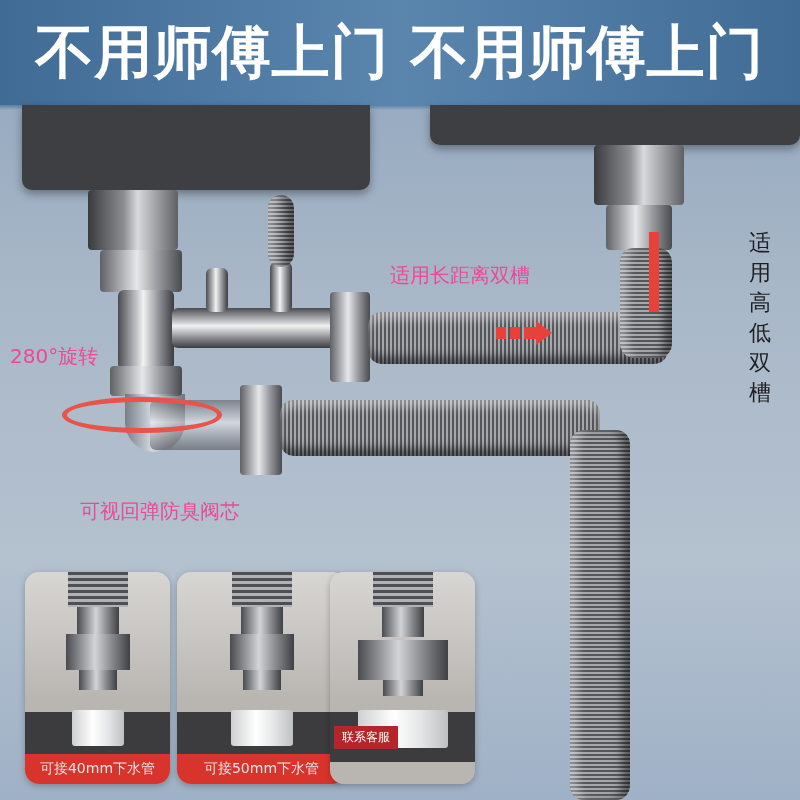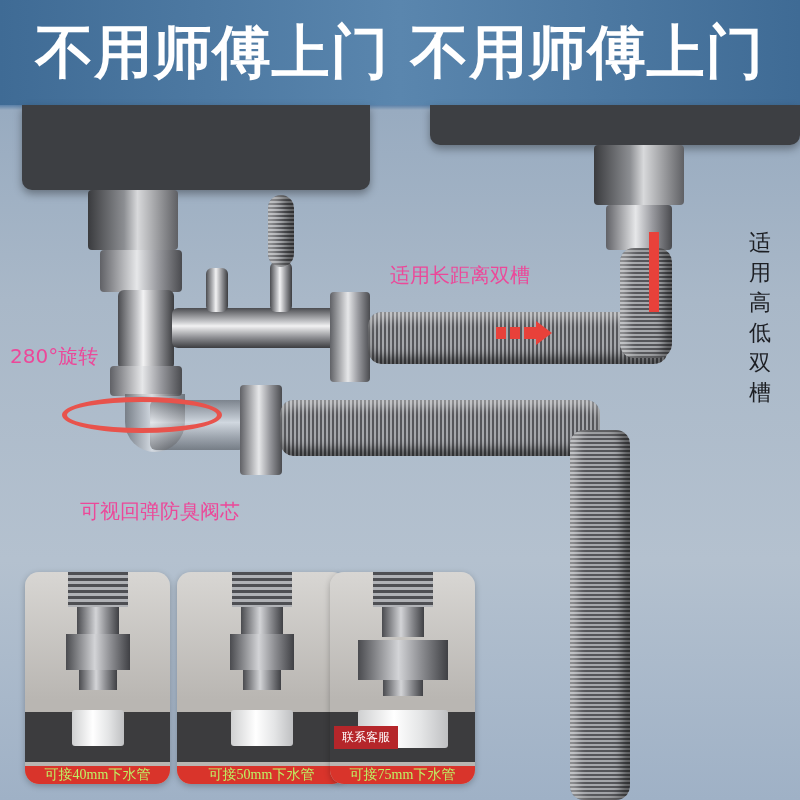--- a/index.html
+++ b/index.html
@@ -25,22 +25,22 @@
   .dash{position:absolute;background:#e8413a;}
   .card{position:absolute;top:572px;width:145px;height:212px;border-radius:14px;overflow:hidden;
     background:linear-gradient(180deg,#d8d6d3,#b9b6b2 60%);box-shadow:0 2px 6px rgba(0,0,0,.25);}
   .card .floor{position:absolute;left:0;right:0;top:140px;height:50px;background:#3c3c3e;}
   .card .hose{position:absolute;left:50%;transform:translateX(-50%);top:0;width:60px;height:35px;
     background:repeating-linear-gradient(180deg,#4e4f53 0 3px,#b0b2b6 3px 6px);}
   .card .coup{position:absolute;left:50%;transform:translateX(-50%);
     background:linear-gradient(90deg,#4a4b4f,#d3d4d7 45%,#8d8e92 70%,#3f4044);}
   .card .cup{position:absolute;left:50%;transform:translateX(-50%);top:138px;height:36px;
     background:linear-gradient(90deg,#cfd0d1,#ffffff 40%,#e4e5e6 70%,#bfc0c2);border-radius:3px;}
-  .card .caption{position:absolute;left:0;right:0;bottom:0;height:18px;background:#d9342b;color:#bef264;
-    font-size:14px;display:flex;align-items:center;justify-content:center;white-space:nowrap;font-family:Liberation Serif, serif;}
+  .card .caption{position:absolute;left:0;right:0;bottom:0;height:30px;background:#d9342b;color:#e5e5e5;
+    font-size:14px;display:flex;align-items:center;justify-content:center;white-space:nowrap;}
   .badge{position:absolute;left:4px;top:154px;background:#b5262a;color:#fff;font-size:12px;
     padding:3px 8px;border-radius:0;white-space:nowrap;}
   .ring{position:absolute;border:5px solid #e8534c;border-radius:50%;}
 </style>
 </head>
 <body>
 
 <div class="headline">
   <span>不用师傅上门 不用师傅上门</span>
 </div>
@@ -103,14 +103,13 @@
 </div>
 
 <div class="card" style="left:330px;">
   <div class="floor"></div>
   <div class="hose"></div>
   <div class="coup" style="top:35px;width:42px;height:30px;"></div>
   <div class="coup" style="top:68px;width:90px;height:40px;"></div>
   <div class="coup" style="top:108px;width:40px;height:16px;"></div>
   <div class="cup" style="width:90px;height:38px;"></div>
   <div class="badge">联系客服</div>
-  <div class="caption">可接75mm下水管</div>
 </div>
 
 </body></html>

